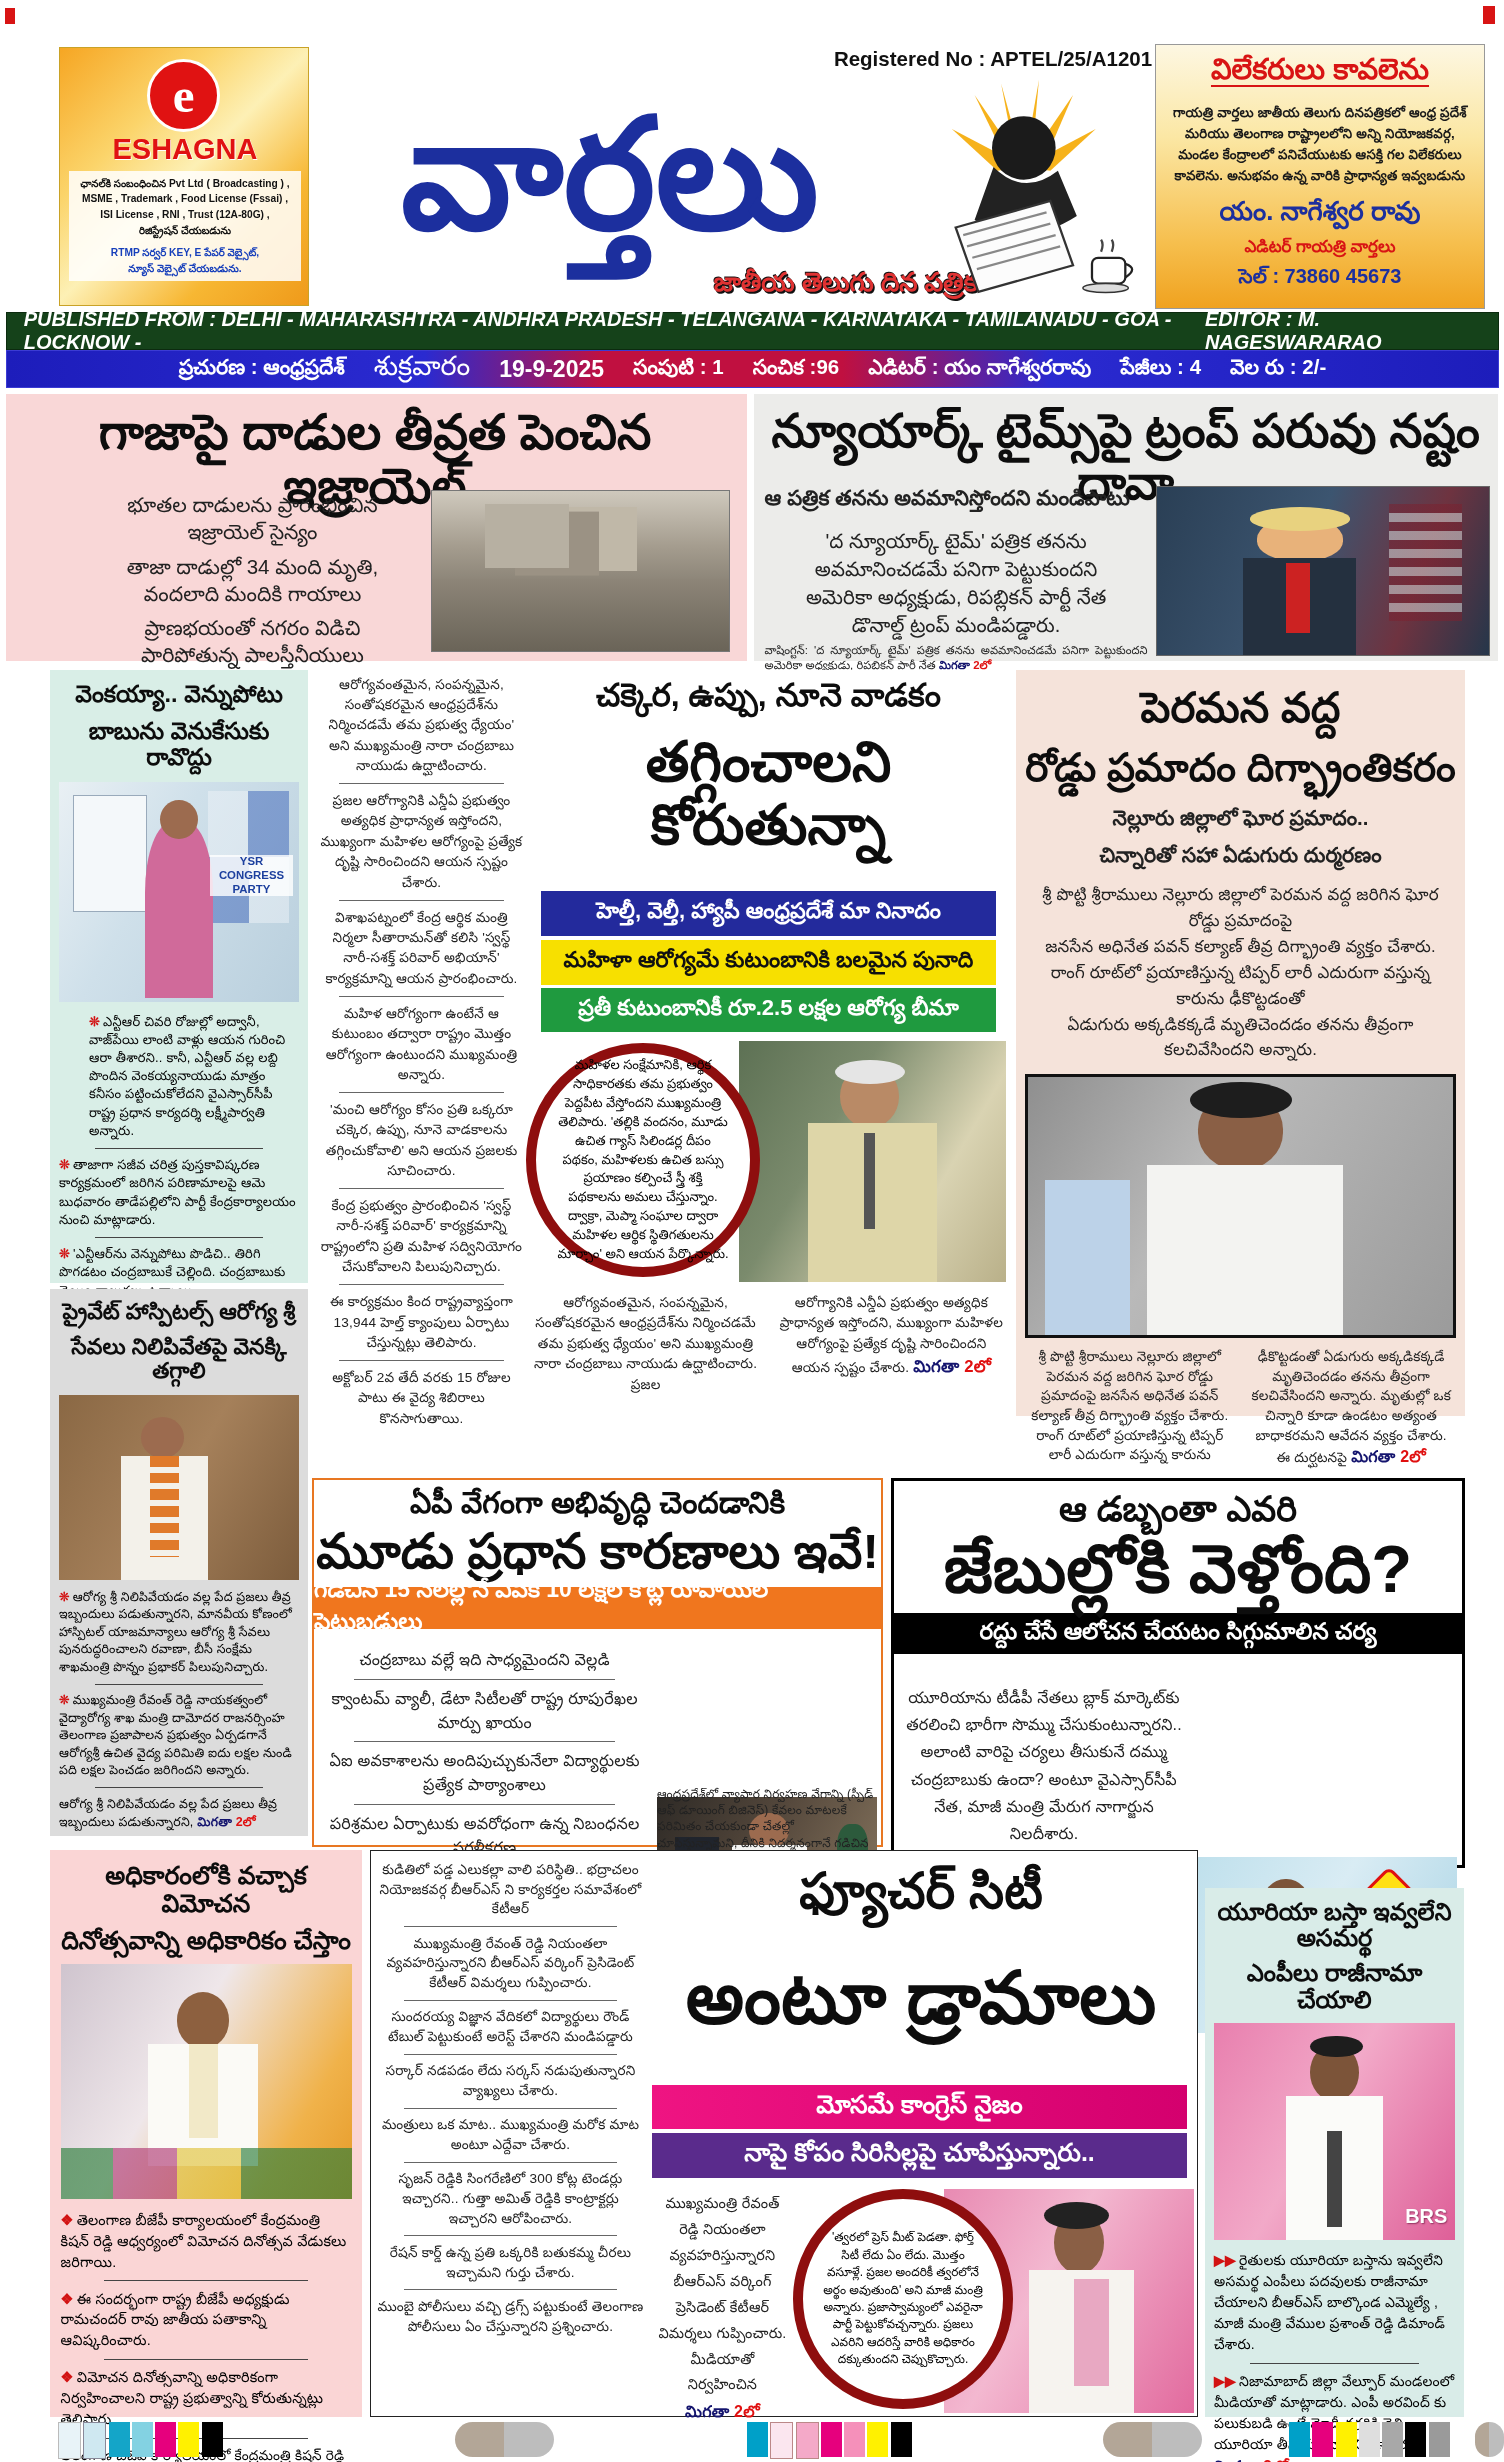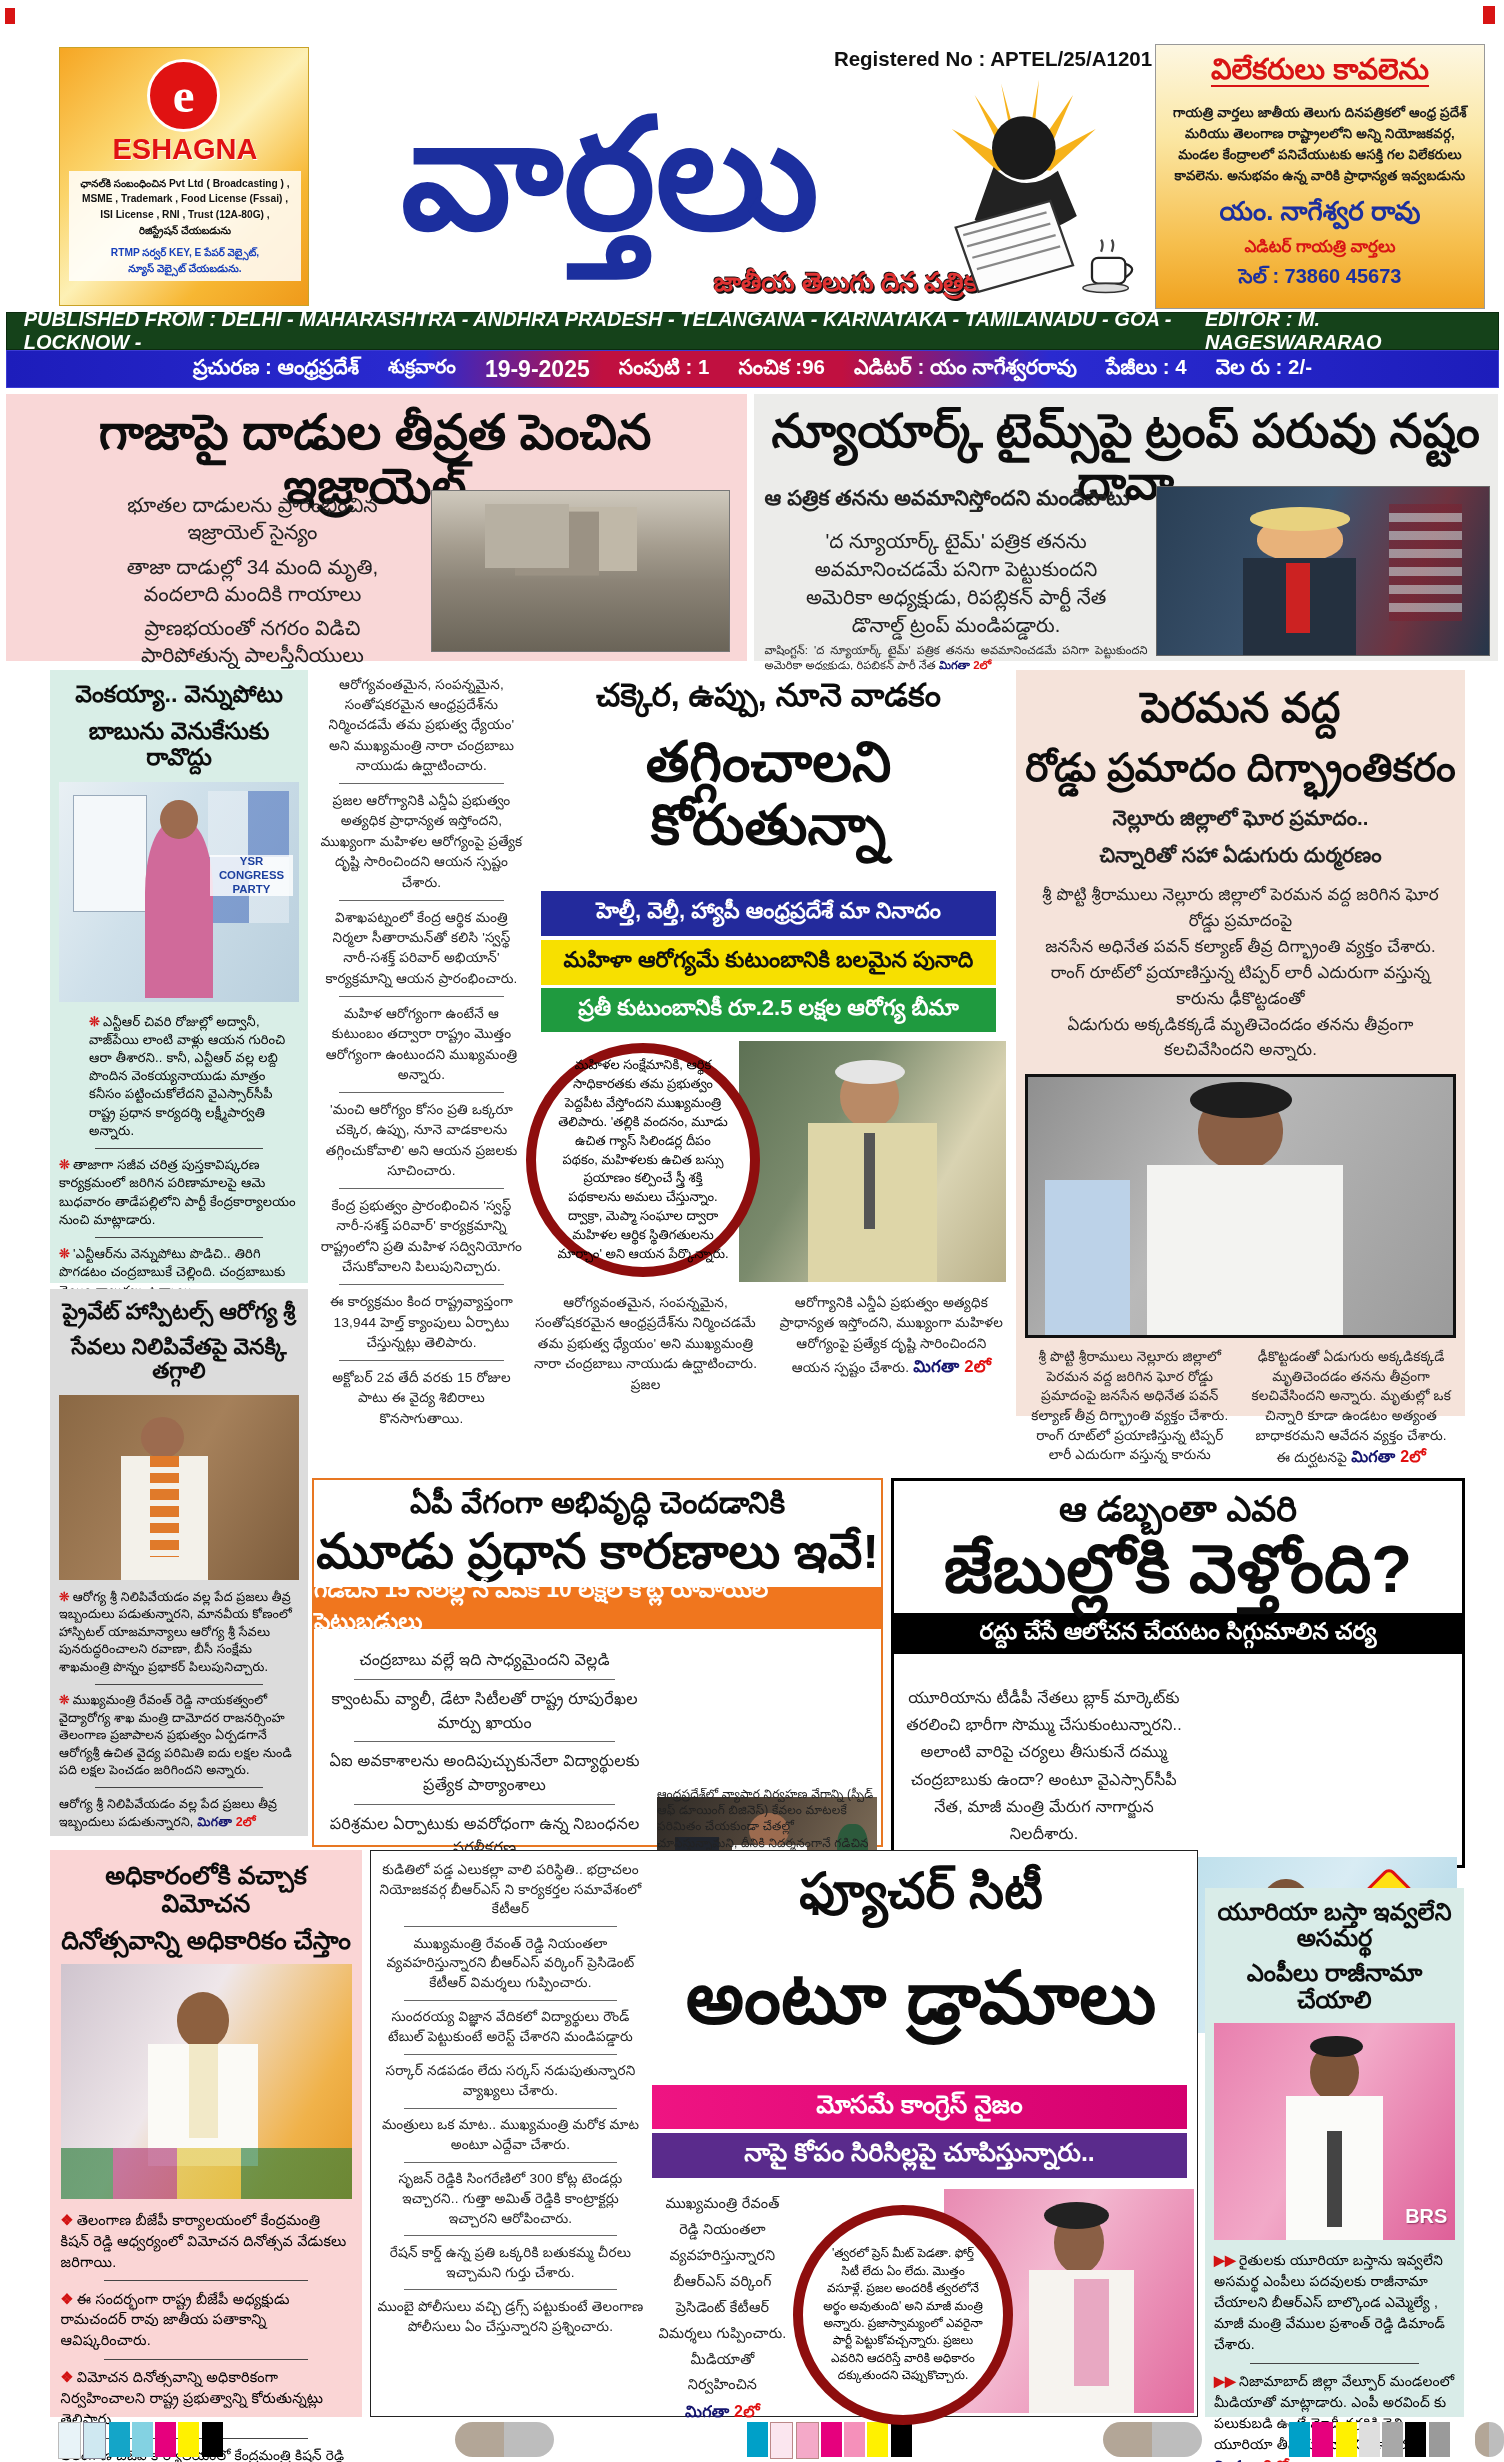--- a/index.html
+++ b/index.html
@@ -82,21 +82,21 @@
     <div class="ctr" style="font-size:20px;font-weight:900;color:#1c2f9e;margin-top:4.5px;">సెల్ : 73860 45673</div>
   </div>
 
   <div class="abs" style="left:6px;top:312px;width:1493px;height:38px;background:#15421a;border:1.5px solid #0c2b0f;display:flex;align-items:center;justify-content:space-between;padding:0 16.7px;">
     <span style="color:#fff;font-weight:bold;font-style:italic;font-size:20px;">PUBLISHED FROM : DELHI - MAHARASHTRA - ANDHRA PRADESH - TELANGANA - KARNATAKA - TAMILANADU - GOA - LOCKNOW -</span>
     <span style="color:#fff;font-weight:bold;font-style:italic;font-size:20px;">EDITOR : M. NAGESWARARAO</span>
   </div>
 
   <div class="abs" style="left:6px;top:350px;width:1493px;height:38px;background:linear-gradient(90deg,#1d1dbb 0%,#2a2ad0 28%,#c01040 40%,#c01040 56%,#2a2ad0 70%,#1d1dbb 100%);border:1.5px solid #3b3bd4;display:flex;align-items:center;justify-content:center;gap:29px;">
     <span style="color:#fff;font-weight:bold;font-size:20.5px;">ప్రచురణ : ఆంధ్రప్రదేశ్</span>
-    <span style="color:#fff;font-weight:bold;font-size:19px;">శుక్రవారం</span>
+    <span style="color:#fff;font-weight:normal;font-size:27px;">శుక్రవారం</span>
     <span style="color:#fff;font-weight:900;font-size:23px;">19-9-2025</span>
     <span style="color:#fff;font-weight:bold;font-size:20.5px;">సంపుటి : 1</span>
     <span style="color:#fff;font-weight:bold;font-size:20.5px;">సంచిక :96</span>
     <span style="color:#fff;font-weight:bold;font-size:20.5px;">ఎడిటర్ : యం నాగేశ్వరరావు</span>
     <span style="color:#fff;font-weight:bold;font-size:20.5px;">పేజీలు : 4</span>
     <span style="color:#fff;font-weight:bold;font-size:20.5px;">వెల రు : 2/-</span>
   </div>
 
   <div class="abs" style="left:6px;top:394px;width:741px;height:267px;background:#f9d7d7;">
     <h1 class="hl ctr abs" style="left:9px;top:10.6px;width:720px;font-size:49px;">గాజాపై దాడుల తీవ్రత పెంచిన ఇజ్రాయెల్</h1>
@@ -334,21 +334,21 @@
       </div>
     <p class="abs ctr telu" style="left:284px;top:340px;width:135px;font-size:14.4px;line-height:1.8;color:#222;">
       <span>ముఖ్యమంత్రి రేవంత్ రెడ్డి నియంతలా వ్యవహరిస్తున్నారని బీఆర్ఎస్ వర్కింగ్ ప్రెసిడెంట్ కేటీఆర్ విమర్శలు గుప్పించారు. మీడియాతో నిర్వహించిన</span> <span class="more" style="font-size:16px;"><span>మిగతా </span><b>2లో</b></span>
     </p>
     <div class="abs photo" style="left:573px;top:338px;width:250px;height:224px;background:linear-gradient(120deg,#e88ab2 0%,#f3b8d0 40%,#e26a9e 100%);">
       <div style="position:absolute;left:44%;top:10%;width:20%;height:28%;border-radius:50%;background:#8a5f45;"></div>
       <div style="position:absolute;left:40%;top:6%;width:26%;height:12%;border-radius:50%;background:#222;"></div>
       <div style="position:absolute;left:34%;top:36%;width:42%;height:64%;background:#f6f3ef;"></div>
       <div style="position:absolute;left:52%;top:40%;width:14%;height:48%;background:#e8a8c2;"></div>
     </div>
-    <div class="abs circleq" style="left:422px;top:354px;width:220px;height:220px;z-index:3;">
+    <div class="abs circleq" style="left:422px;top:338px;width:220px;height:220px;z-index:3;">
       <p style="font-size:12px;">'త్వరలో ప్రెస్ మీట్ పెడతా. ఫోర్త్ సిటీ లేదు ఏం లేదు. మొత్తం వసూళ్లే. ప్రజల అందరికీ త్వరలోనే అర్థం అవుతుంది' అని మాజీ మంత్రి అన్నారు. ప్రజాస్వామ్యంలో ఎవరైనా పార్టీ పెట్టుకోవచ్చన్నారు. ప్రజలు ఎవరిని ఆదరిస్తే వారికి అధికారం దక్కుతుందని చెప్పుకొచ్చారు.</p>
     </div>
   </div>
 
   <div class="abs" style="left:1205px;top:1888px;width:259px;height:529px;background:#d9ece8;padding:7.6px 9px;">
     <h2 class="hl ctr" style="font-size:24px;margin-top:3px;">యూరియా బస్తా ఇవ్వలేని అసమర్థ</h2>
     <h2 class="hl ctr" style="font-size:24px;margin-top:7.6px;">ఎంపీలు రాజీనామా చేయాలి</h2>
     <div class="photo" style="width:241px;height:217px;margin-top:9px;background:linear-gradient(120deg,#e87fae 0%,#f2a9c8 45%,#de5f98 100%);">
       <div style="position:absolute;left:40%;top:10%;width:20%;height:26%;border-radius:50%;background:#7c5439;"></div>
       <div style="position:absolute;left:40%;top:6%;width:22%;height:10%;border-radius:50%;background:#1d1d1d;"></div>

